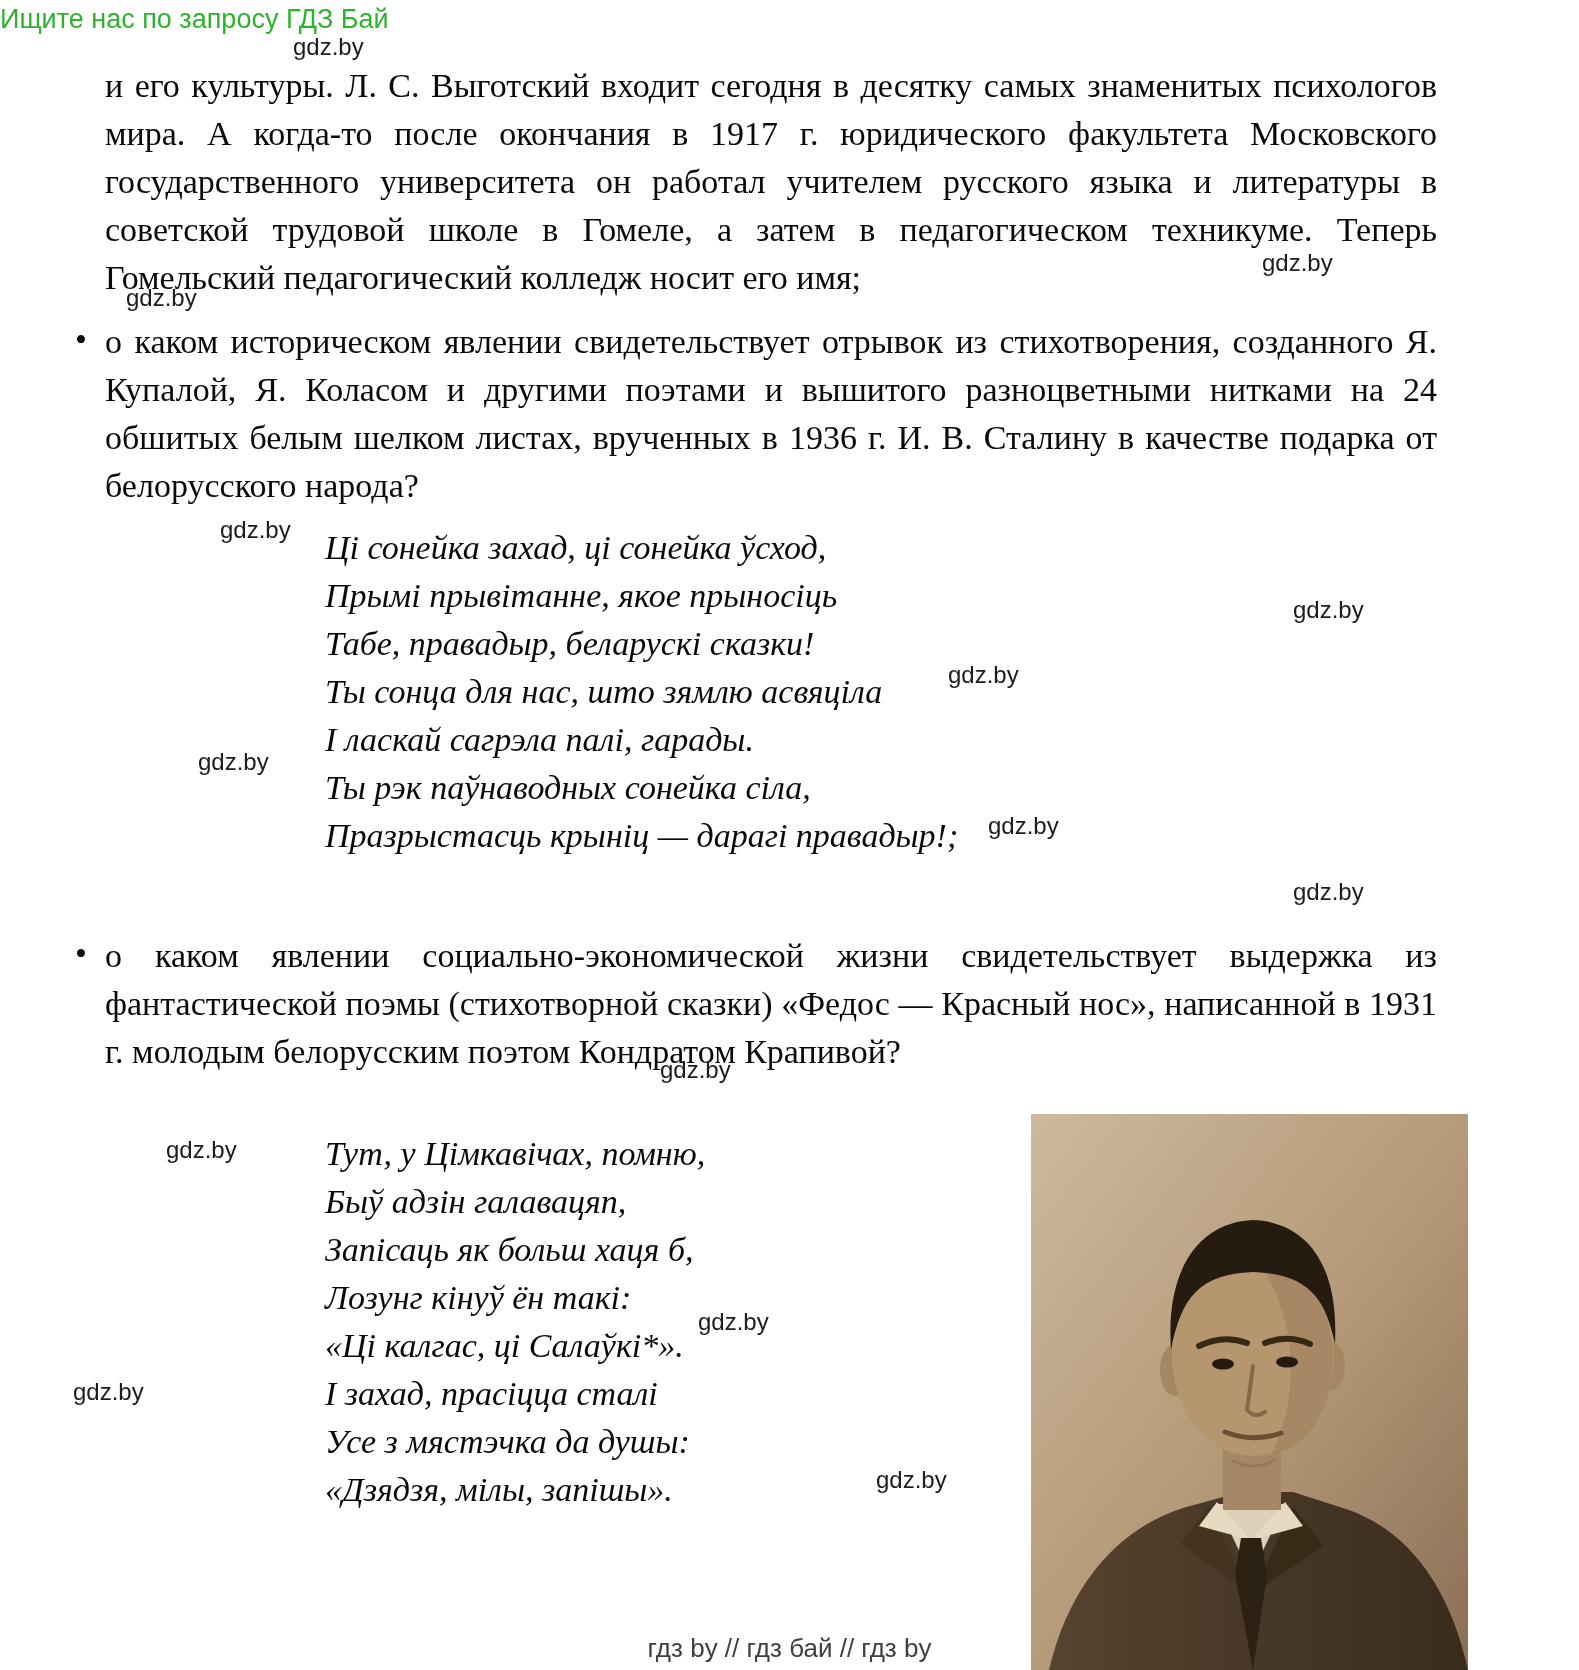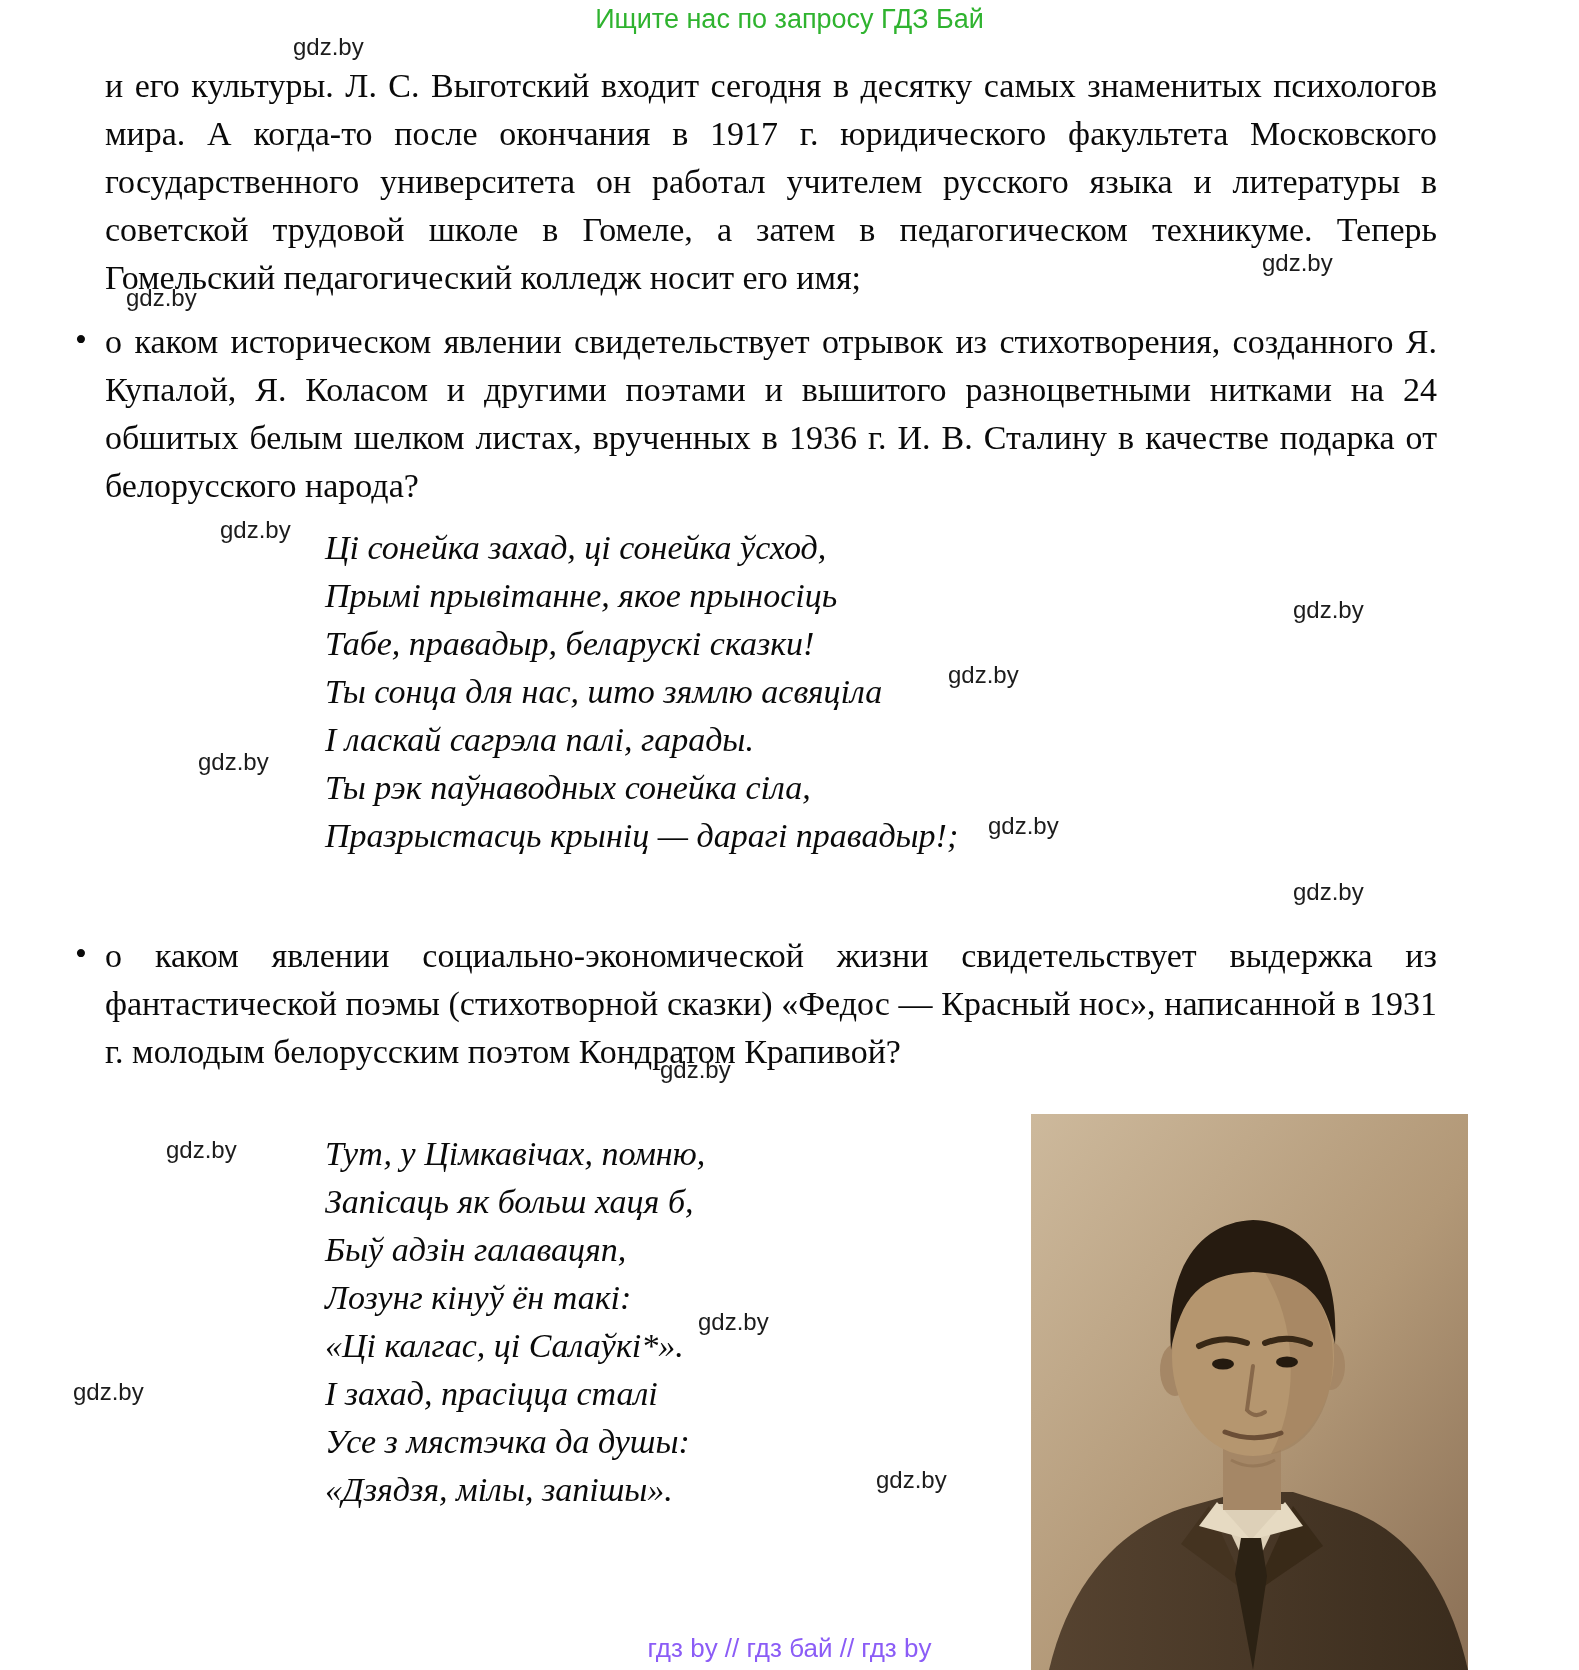--- a/index.html
+++ b/index.html
@@ -8,21 +8,21 @@
     width: 1579px; height: 1670px;
     position: relative;
     overflow: hidden;
     font-family: "Liberation Serif", serif;
     color: #0a0a0a;
   }
   .page { position: absolute; inset: 0; }
 
   .promo {
     position: absolute; top: 4px; left: 0; width: 100%;
-    text-align: center;
+    text-align: left;
     font-family: "Liberation Sans", sans-serif;
     font-size: 27px; color: #2fb32f;
   }
 
   .intro {
     position: absolute; left: 105px; top: 62px; width: 1332px;
     font-size: 34px; line-height: 48px;
     text-align: justify;
   }
 
@@ -50,21 +50,21 @@
     position: absolute; left: 1031px; top: 1114px;
     width: 437px; height: 556px;
     overflow: hidden;
   }
   .photo svg { display: block; width: 100%; height: 100%; }
 
   .footer {
     position: absolute; left: 0; bottom: 6px; width: 100%;
     text-align: center;
     font-family: "Liberation Sans", sans-serif;
-    font-size: 26px; color: #8b5cf6;
+    font-size: 26px; color: #404040;
   }
 </style>
 </head>
 <body>
 
 <div class="page">
 
   <div class="promo">Ищите нас по запросу ГДЗ Бай</div>
 
   <p class="intro">и его культуры. Л. С. Выготский входит сегодня в десятку самых знаменитых психологов мира. А когда-то после окончания в 1917 г. юридического факультета Московского государственного университета он работал учителем русского языка и литературы в советской трудовой школе в Гомеле, а затем в педагогическом техникуме. Теперь Гомельский педагогический колледж носит его имя;</p>
@@ -84,22 +84,22 @@
     <div class="line">Празрыстасць крыніц — дарагі правадыр!;</div>
   </div>
 
   <div class="question q2">
     <span class="bullet">•</span>
     <p class="qtext">о каком явлении социально-экономической жизни свидетельствует выдержка из фантастической поэмы (стихотворной сказки) «Федос — Красный нос», написанной в 1931 г. молодым белорусским поэтом Кондратом Крапивой?</p>
   </div>
 
   <div class="poem poem2">
     <div class="line">Тут, у Цімкавічах, помню,</div>
+    <div class="line">Быў адзін галавацяп,</div>
     <div class="line">Запісаць як больш хаця б,</div>
-    <div class="line">Быў адзін галавацяп,</div>
     <div class="line">Лозунг кінуў ён такі:</div>
     <div class="line">«Ці калгас, ці Салаўкі*».</div>
     <div class="line">І захад, прасіцца сталі</div>
     <div class="line">Усе з мястэчка да душы:</div>
     <div class="line">«Дзядзя, мілы, запішы».</div>
   </div>
 
   <div class="photo">
     <svg viewBox="0 0 437 556" preserveAspectRatio="none">
       <defs>

